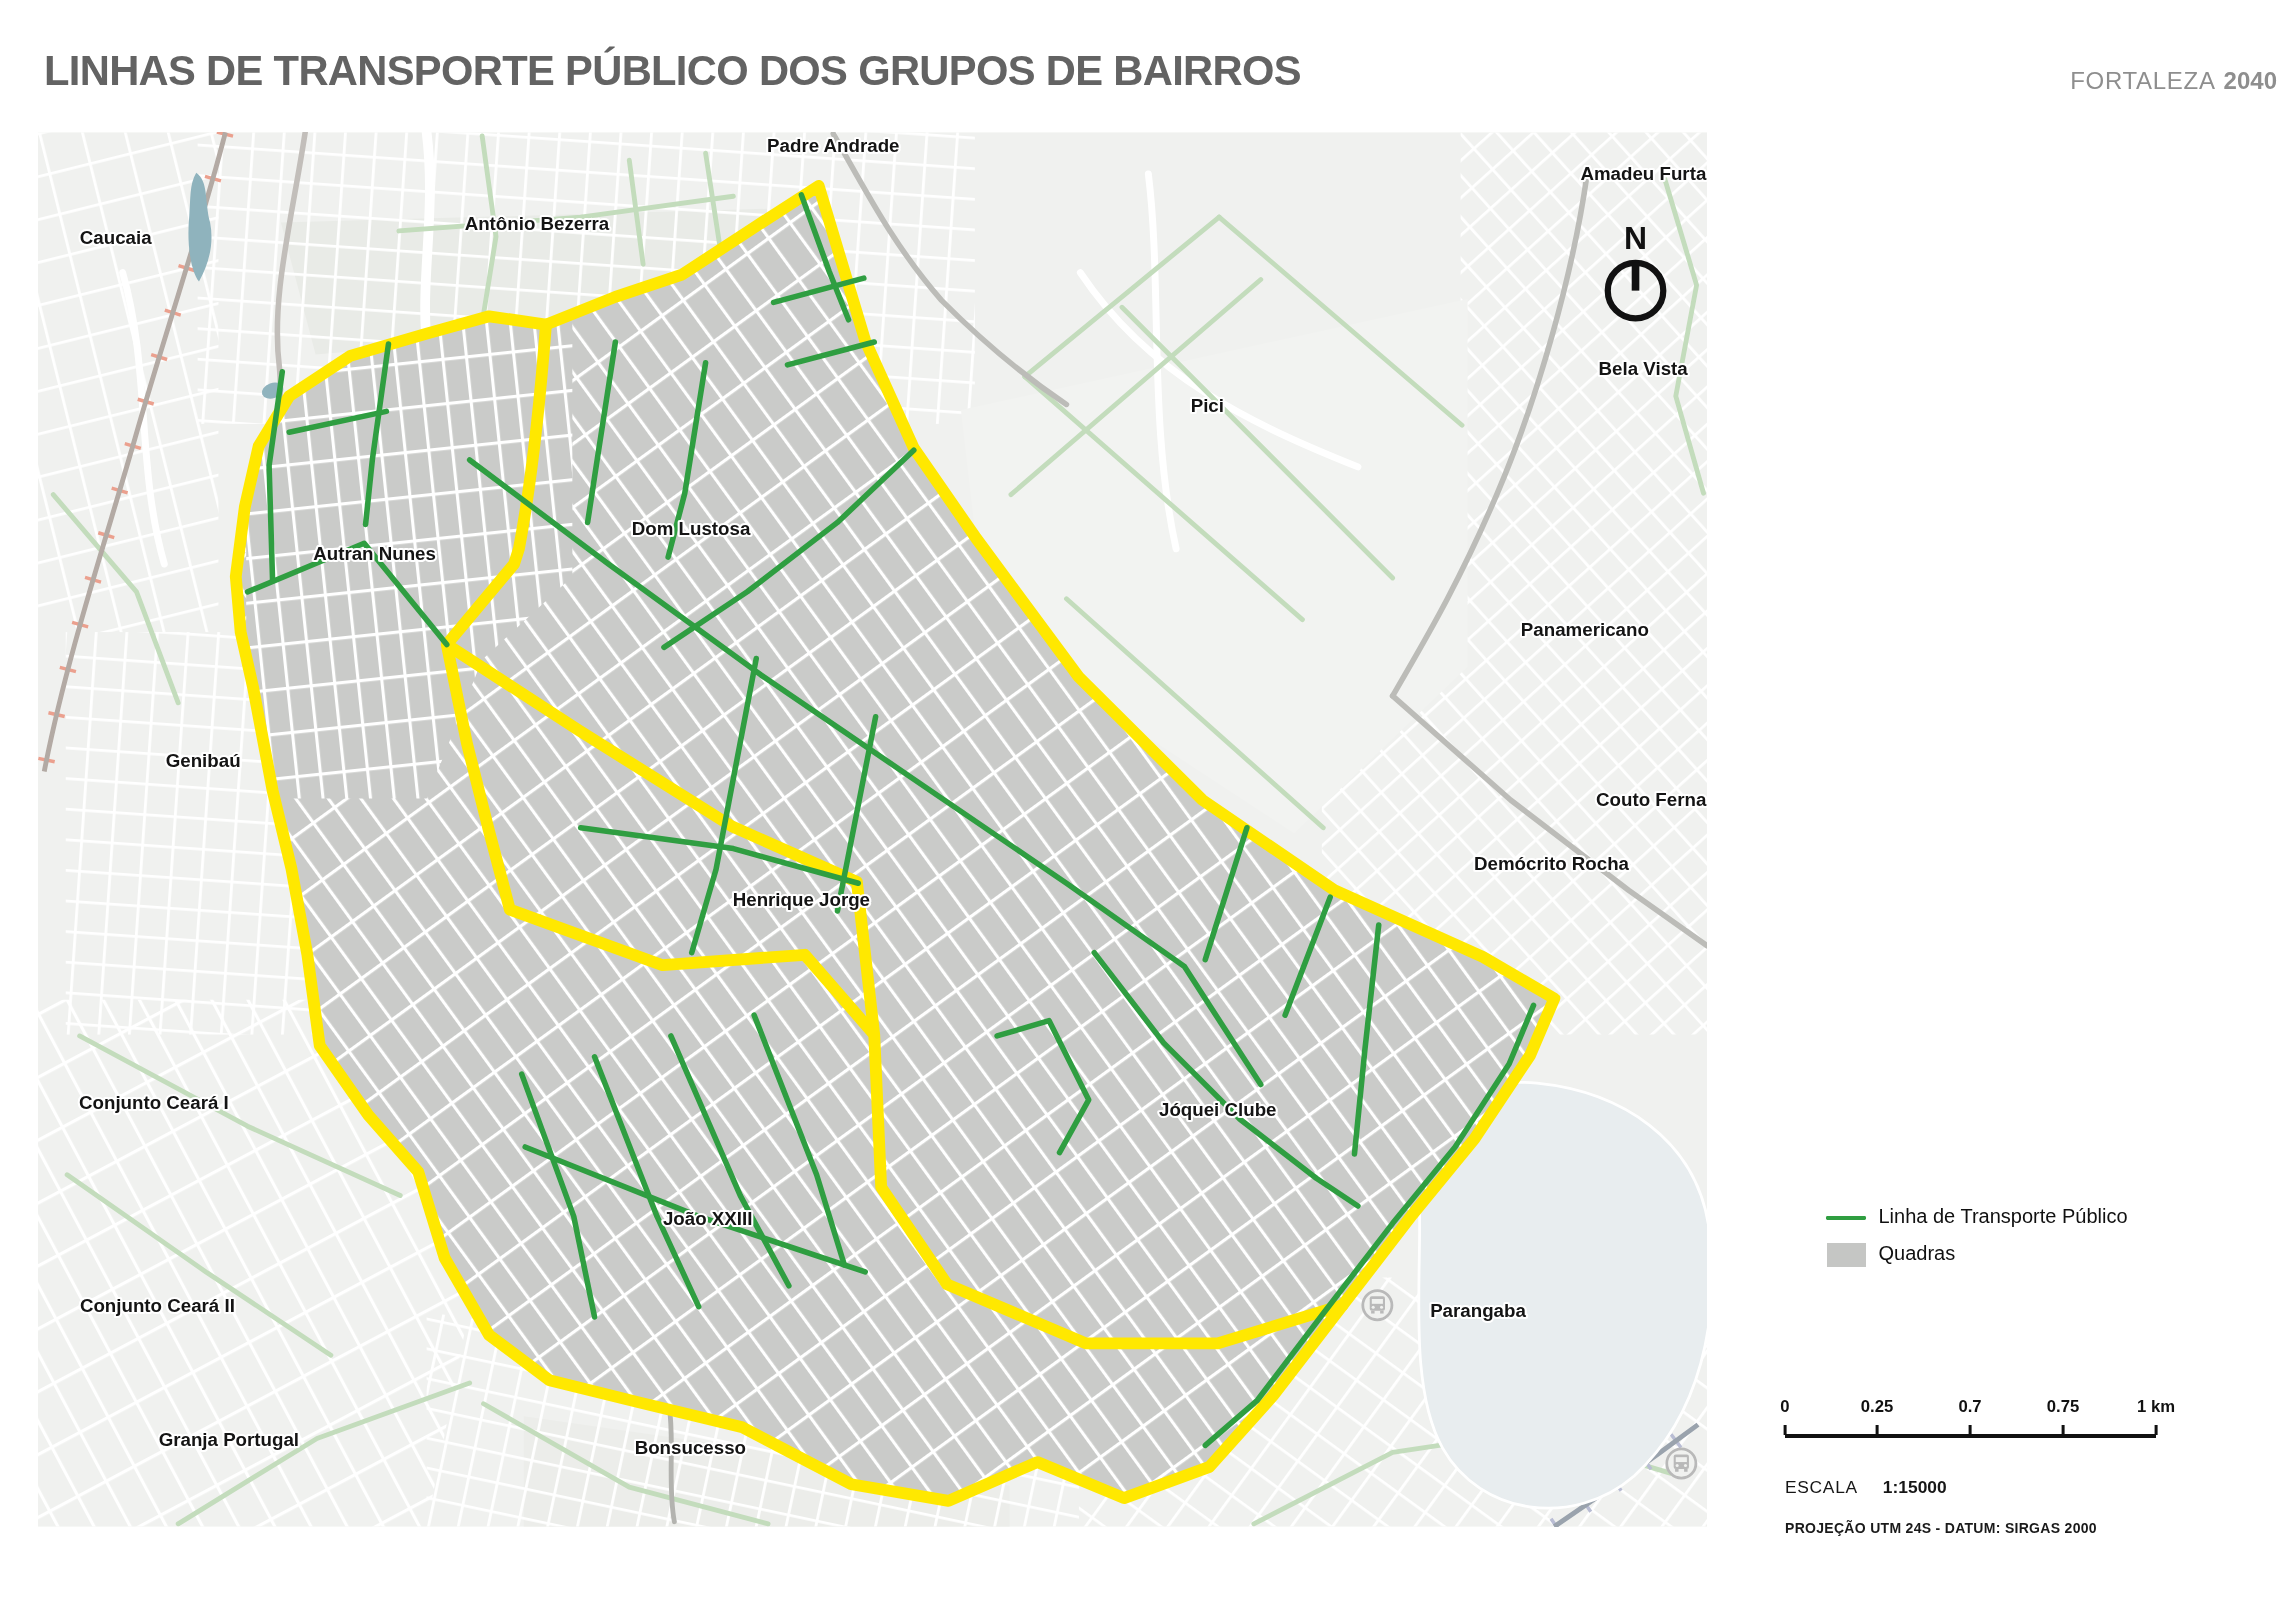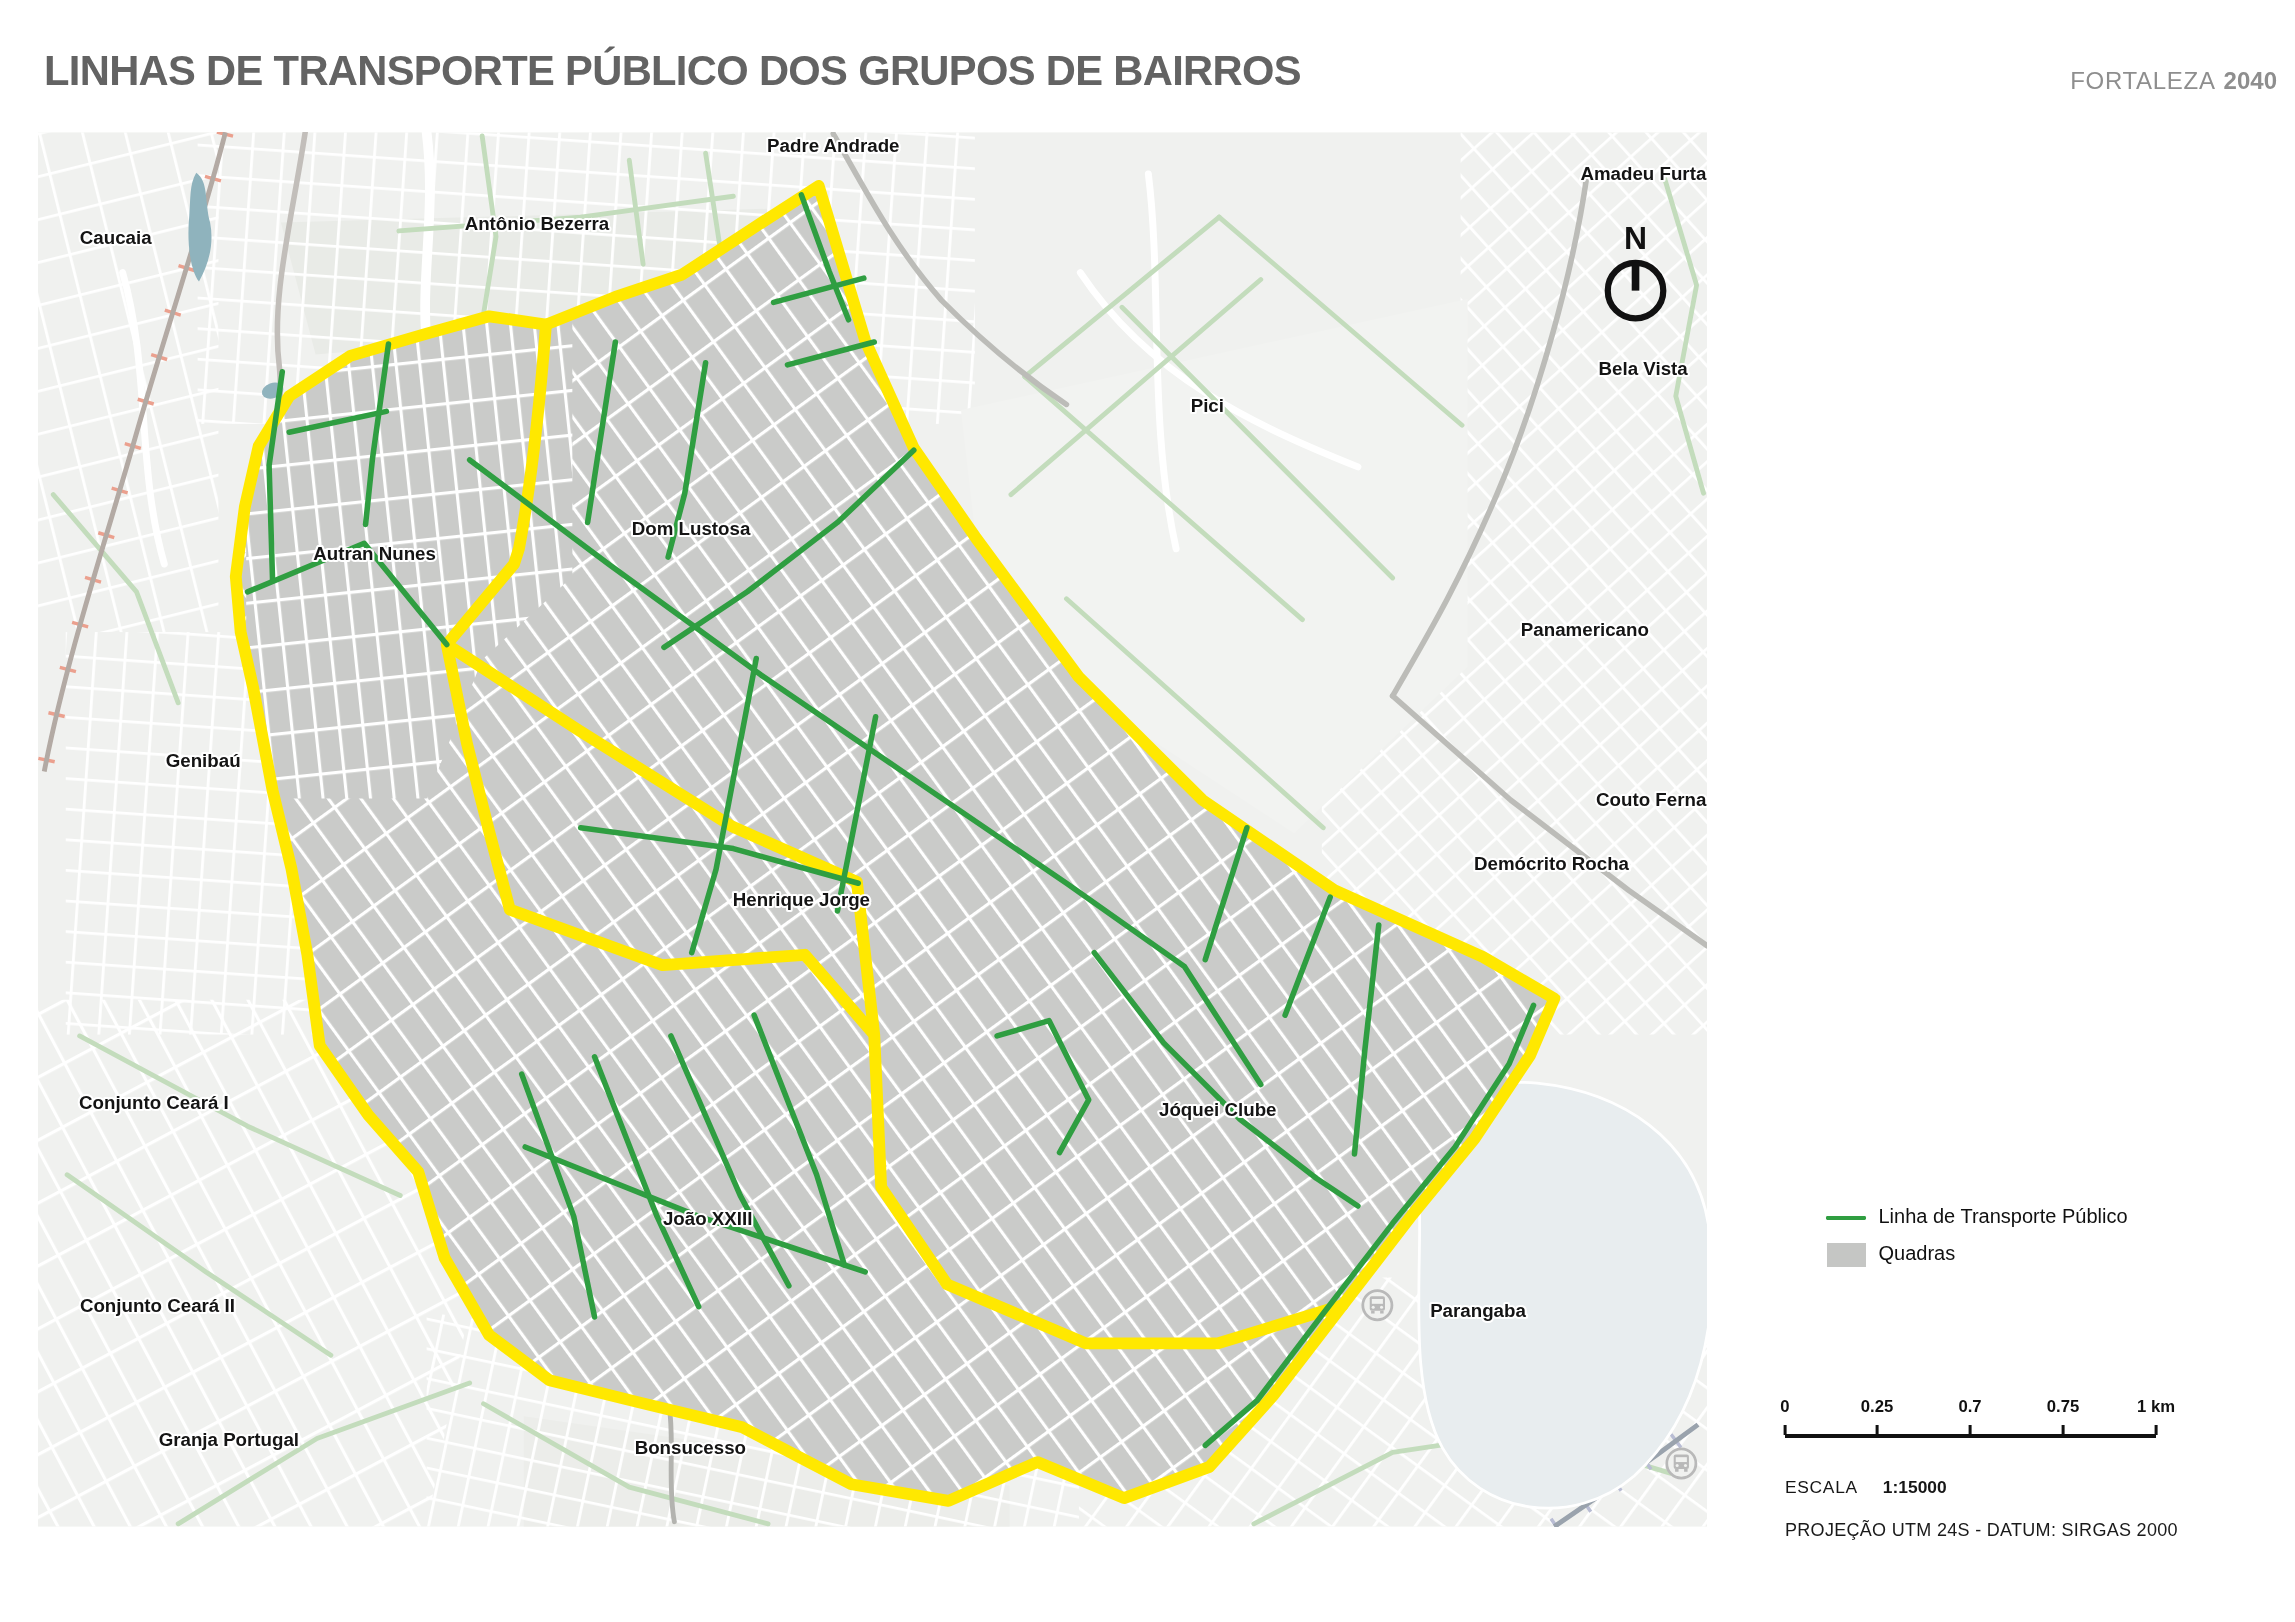--- a/index.html
+++ b/index.html
@@ -32,21 +32,21 @@
   .legend-line{width:40px;height:4.2px;border-radius:1.4px;background:var(--c-transport_line)}
   .legend-swatch{width:39px;height:23.6px;background:#c5c6c4}
   .legend-label{font-size:20px;color:#111}
   .scalebar{position:absolute;left:1785px;top:1397px;width:371px;height:46px}
   .sb-num{position:absolute;top:0;font-size:16.7px;font-weight:bold;color:#111;transform:translateX(-50%);white-space:nowrap}
   .sb-tick{position:absolute;top:28px;width:2.8px;height:10.4px;background:#111;transform:translateX(-50%)}
   .sb-bar{position:absolute;top:37px;left:0;width:371px;height:4.2px;background:#111}
   .escala{position:absolute;left:1785px;top:1477px;font-size:17.4px;color:#161616}
   .escala .e-label{font-weight:400;letter-spacing:0.7px}
   .escala .e-value{font-weight:800;margin-left:25px}
-  .projection{position:absolute;left:1785px;top:1520px;font-size:18px;font-weight:400;letter-spacing:0.3px;color:#1a1a1a}
+  .projection{position:absolute;left:1785px;top:1520px;font-size:14px;font-weight:700;letter-spacing:0.3px;color:#1a1a1a}
 </style>
 </head>
 <body>
 
 <div class="page">
 
   <h1 class="title">LINHAS DE TRANSPORTE PÚBLICO DOS GRUPOS DE BAIRROS</h1>
   <div class="brand">
     <span class="b-name">FORTALEZA</span><span class="b-year">2040</span>
   </div>

